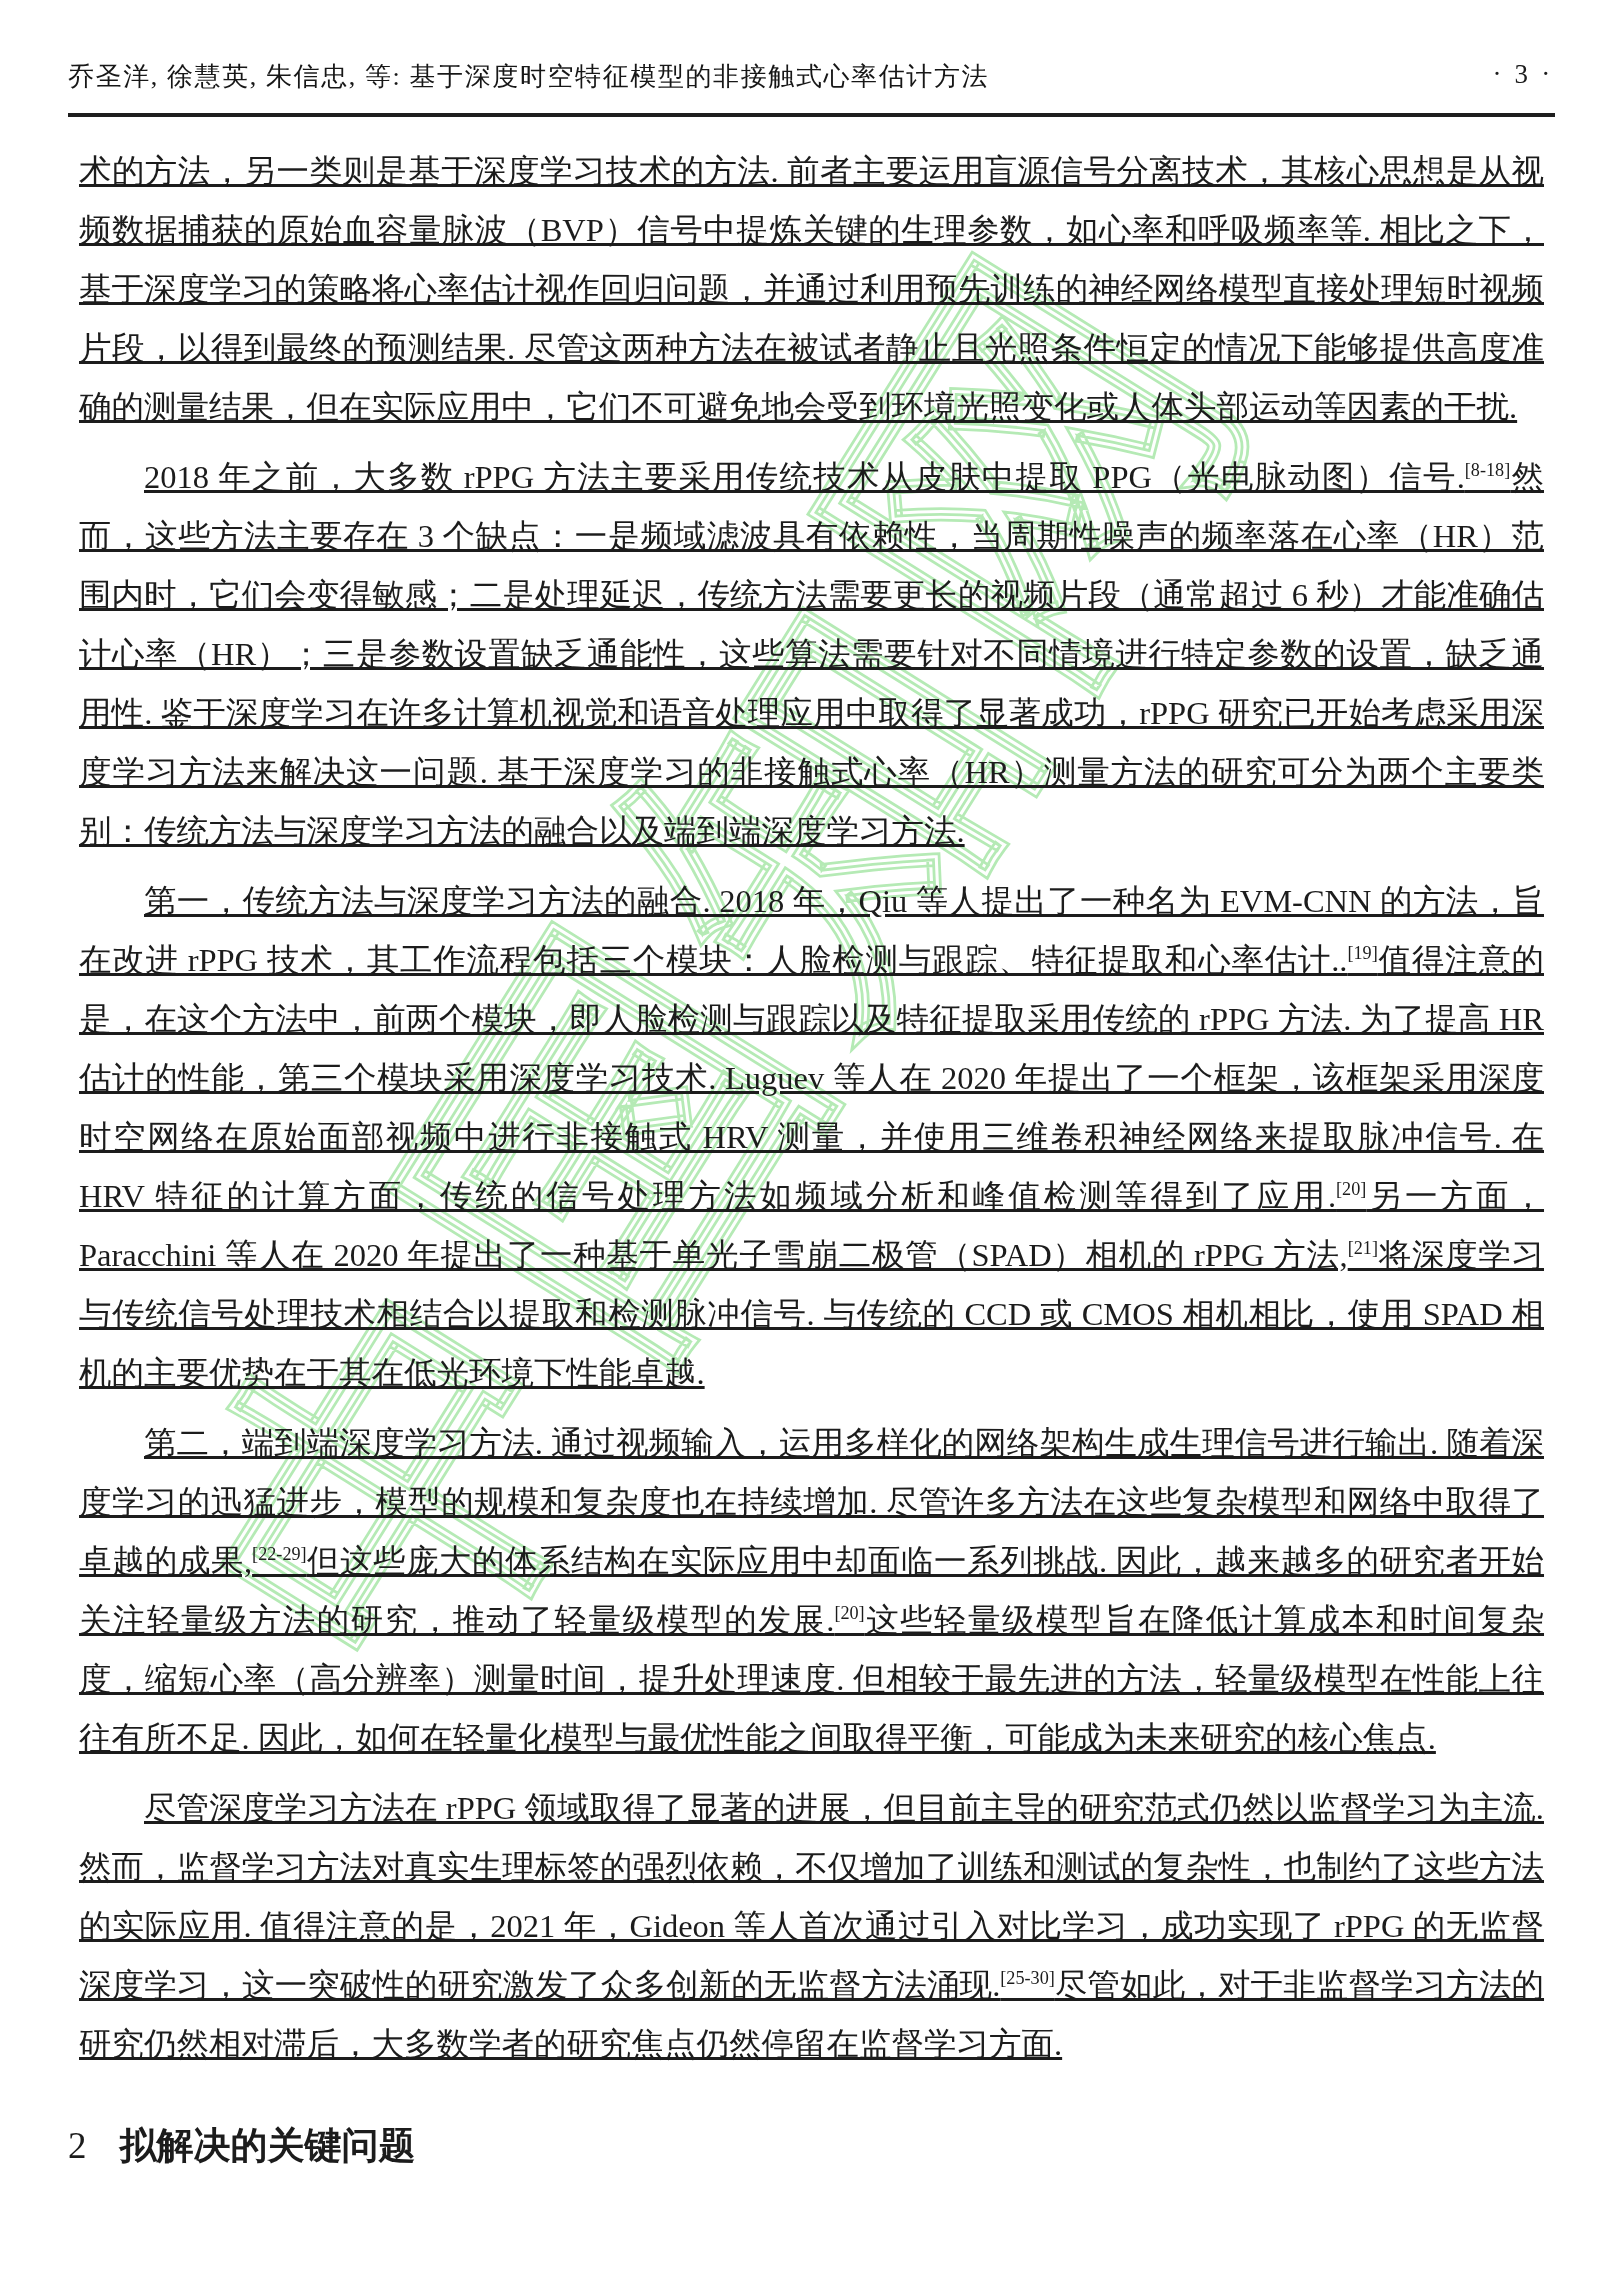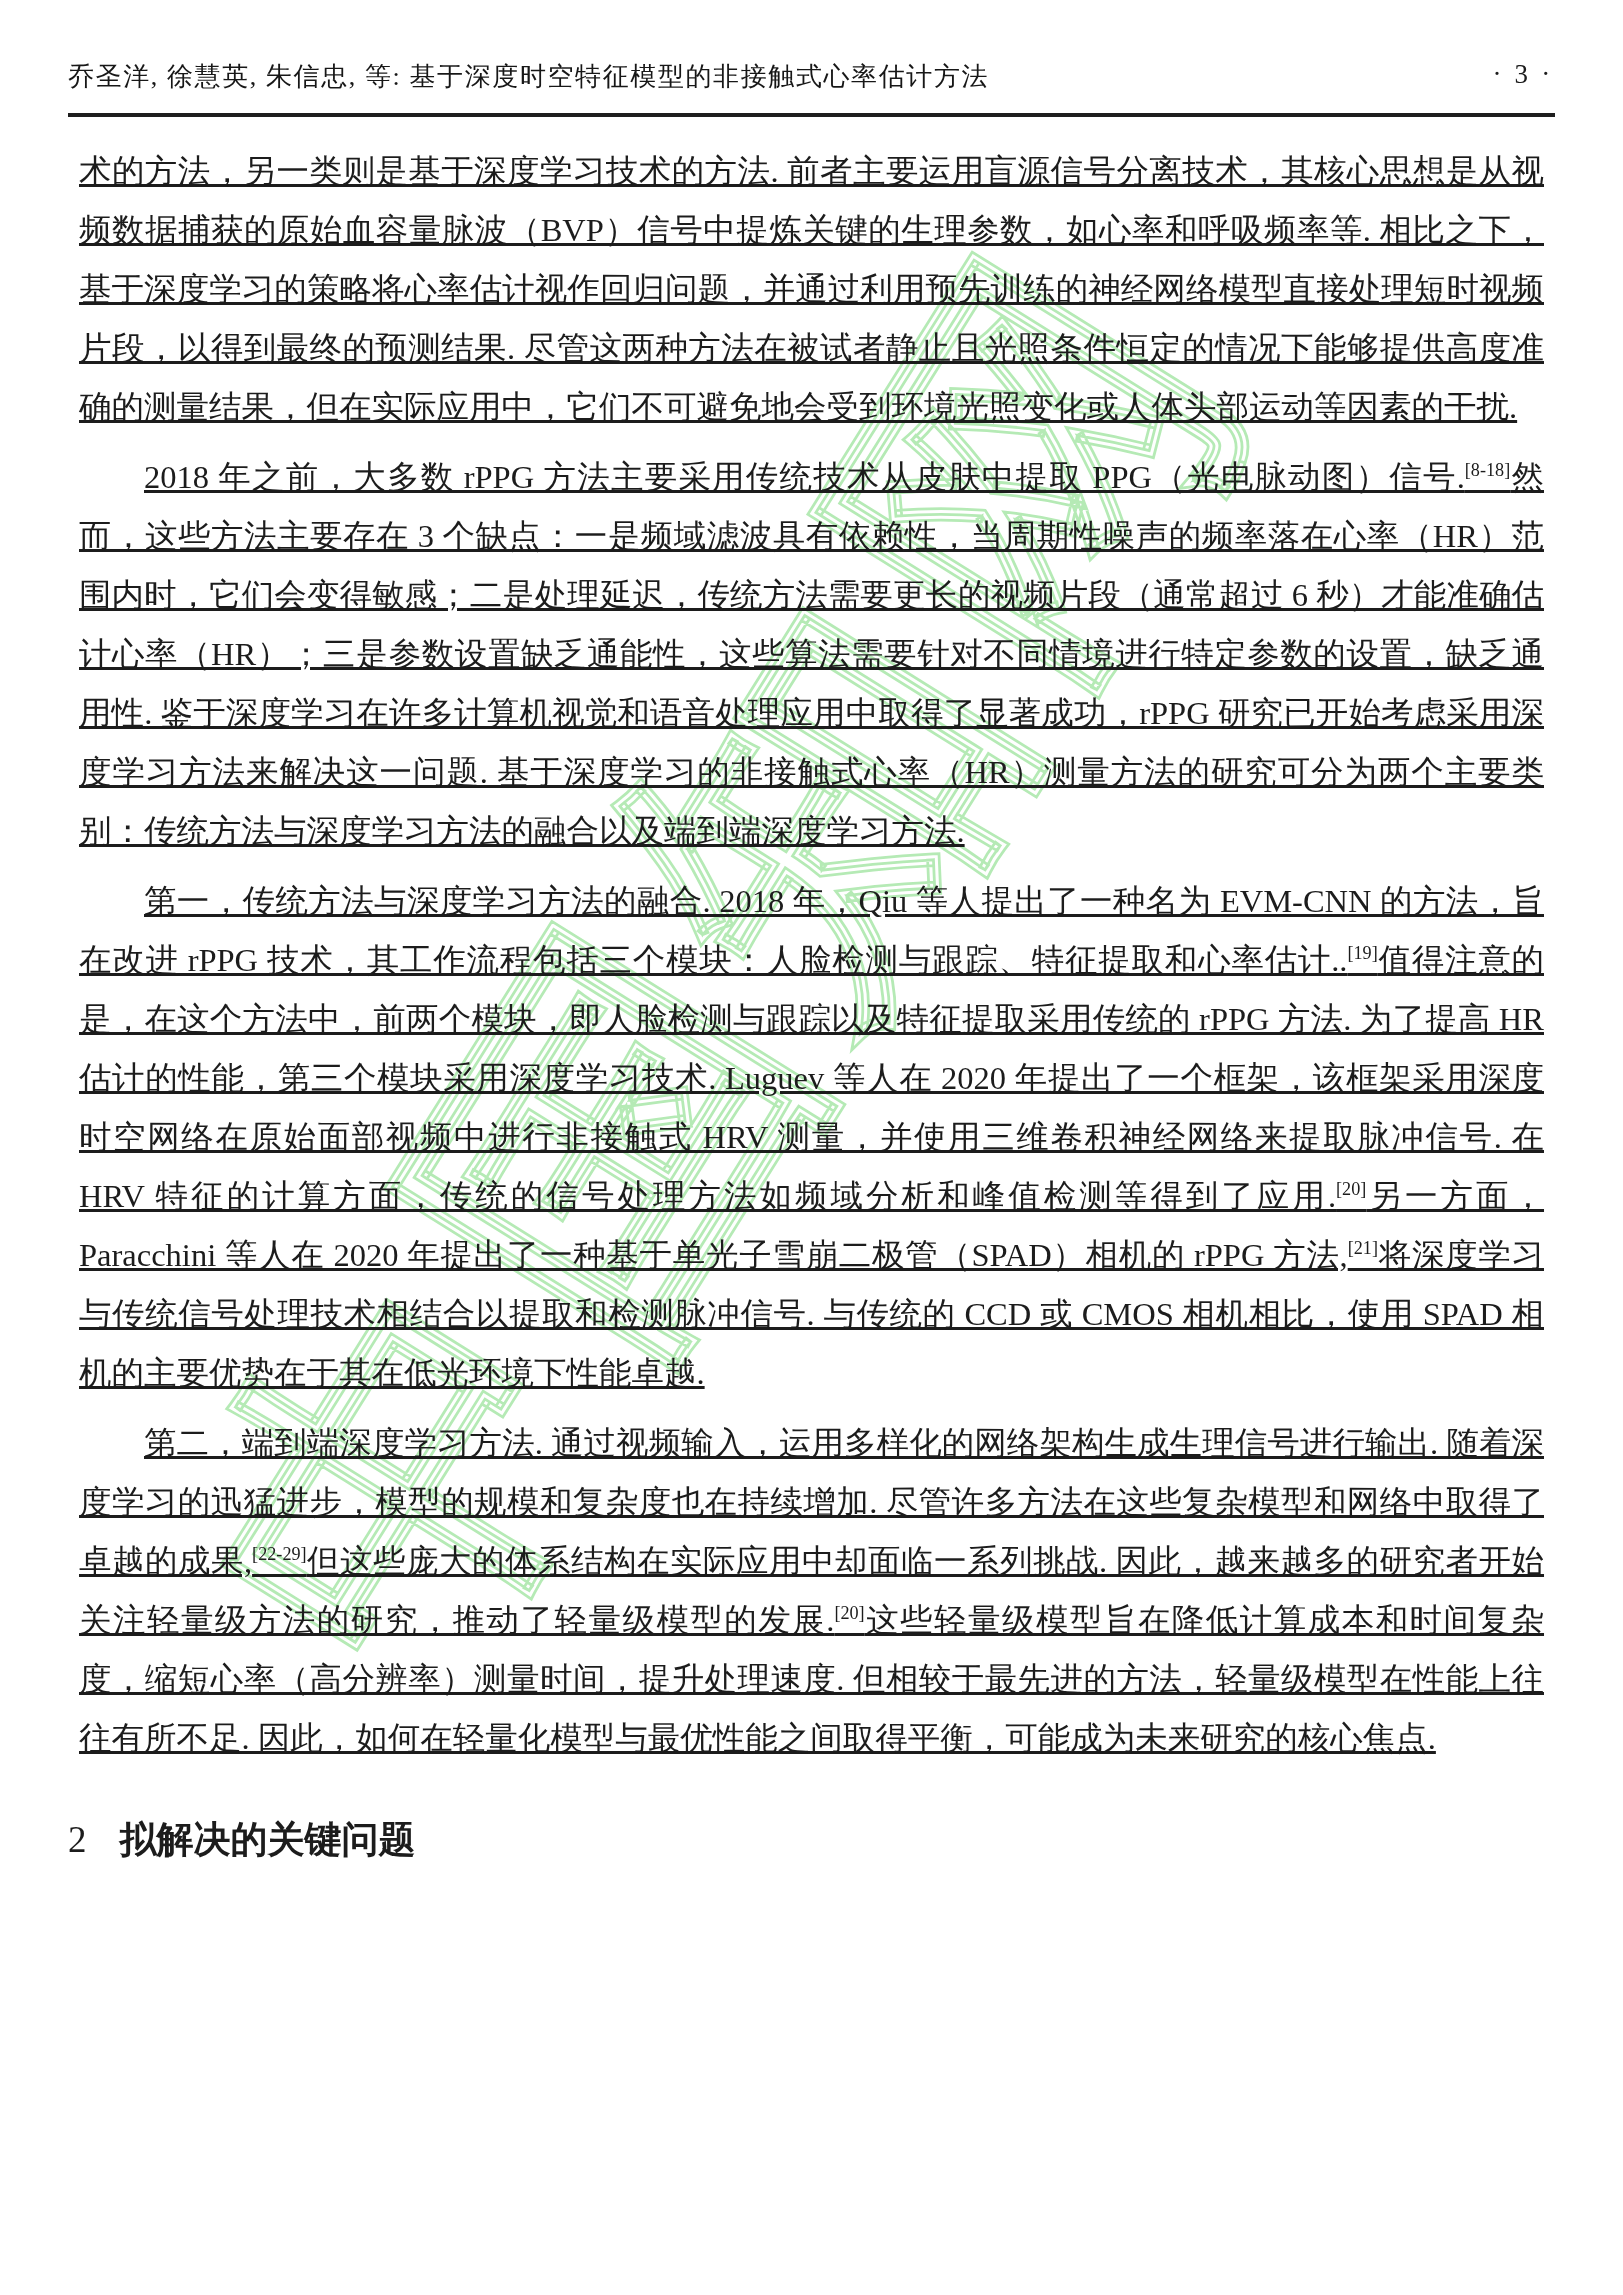--- a/index.html
+++ b/index.html
@@ -86,16 +86,17 @@
     <span class="page-num">· 3 ·</span>
   </header>
   <hr class="head-rule">
 
   <main>
 
   <p class="para">术的方法，另一类则是基于深度学习技术的方法. 前者主要运用盲源信号分离技术，其核心思想是从视频数据捕获的原始血容量脉波（BVP）信号中提炼关键的生理参数，如心率和呼吸频率等. 相比之下，基于深度学习的策略将心率估计视作回归问题，并通过利用预先训练的神经网络模型直接处理短时视频片段，以得到最终的预测结果. 尽管这两种方法在被试者静止且光照条件恒定的情况下能够提供高度准确的测量结果，但在实际应用中，它们不可避免地会受到环境光照变化或人体头部运动等因素的干扰.</p>
       <p class="para indent">2018 年之前，大多数 rPPG 方法主要采用传统技术从皮肤中提取 PPG（光电脉动图）信号.<sup class="ref">[8-18]</sup>然而，这些方法主要存在 3 个缺点：一是频域滤波具有依赖性，当周期性噪声的频率落在心率（HR）范围内时，它们会变得敏感；二是处理延迟，传统方法需要更长的视频片段（通常超过 6 秒）才能准确估计心率（HR）；三是参数设置缺乏通能性，这些算法需要针对不同情境进行特定参数的设置，缺乏通用性. 鉴于深度学习在许多计算机视觉和语音处理应用中取得了显著成功，rPPG 研究已开始考虑采用深度学习方法来解决这一问题. 基于深度学习的非接触式心率（HR）测量方法的研究可分为两个主要类别：传统方法与深度学习方法的融合以及端到端深度学习方法.</p>
       <p class="para indent">第一，传统方法与深度学习方法的融合. 2018 年，Qiu 等人提出了一种名为 EVM-CNN 的方法，旨在改进 rPPG 技术，其工作流程包括三个模块：人脸检测与跟踪、特征提取和心率估计..<sup class="ref">[19]</sup>值得注意的是，在这个方法中，前两个模块，即人脸检测与跟踪以及特征提取采用传统的 rPPG 方法. 为了提高 HR 估计的性能，第三个模块采用深度学习技术. Luguev 等人在 2020 年提出了一个框架，该框架采用深度时空网络在原始面部视频中进行非接触式 HRV 测量，并使用三维卷积神经网络来提取脉冲信号. 在 HRV 特征的计算方面，传统的信号处理方法如频域分析和峰值检测等得到了应用.<sup class="ref">[20]</sup>另一方面，Paracchini 等人在 2020 年提出了一种基于单光子雪崩二极管（SPAD）相机的 rPPG 方法,<sup class="ref">[21]</sup>将深度学习与传统信号处理技术相结合以提取和检测脉冲信号. 与传统的 CCD 或 CMOS 相机相比，使用 SPAD 相机的主要优势在于其在低光环境下性能卓越.</p>
       <p class="para indent">第二，端到端深度学习方法. 通过视频输入，运用多样化的网络架构生成生理信号进行输出. 随着深度学习的迅猛进步，模型的规模和复杂度也在持续增加. 尽管许多方法在这些复杂模型和网络中取得了卓越的成果,<sup class="ref">[22-29]</sup>但这些庞大的体系结构在实际应用中却面临一系列挑战. 因此，越来越多的研究者开始关注轻量级方法的研究，推动了轻量级模型的发展.<sup class="ref">[20]</sup>这些轻量级模型旨在降低计算成本和时间复杂度，缩短心率（高分辨率）测量时间，提升处理速度. 但相较于最先进的方法，轻量级模型在性能上往往有所不足. 因此，如何在轻量化模型与最优性能之间取得平衡，可能成为未来研究的核心焦点.</p>
+      <p class="para indent">尽管深度学习方法在 rPPG 领域取得了显著的进展，但目前主导的研究范式仍然以监督学习为主流. 然而，监督学习方法对真实生理标签的强烈依赖，不仅增加了训练和测试的复杂性，也制约了这些方法的实际应用. 值得注意的是，2021 年，Gideon 等人首次通过引入对比学习，成功实现了 rPPG 的无监督深度学习，这一突破性的研究激发了众多创新的无监督方法涌现.<sup class="ref">[25-30]</sup>尽管如此，对于非监督学习方法的研究仍然相对滞后，大多数学者的研究焦点仍然停留在监督学习方面.</p>
       <h2 class="sec"><span class="h-num">2</span><span class="h-title">拟解决的关键问题</span></h2>
     </main>
 </div>
 
 
 </body></html>

